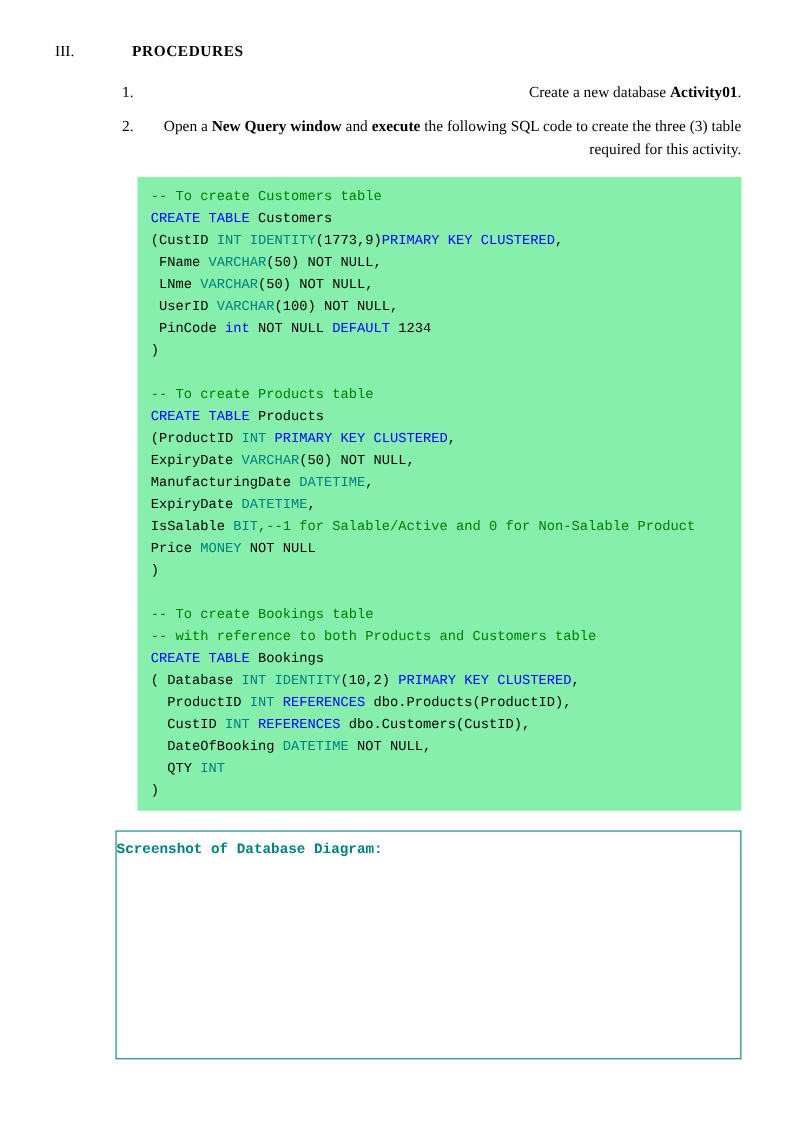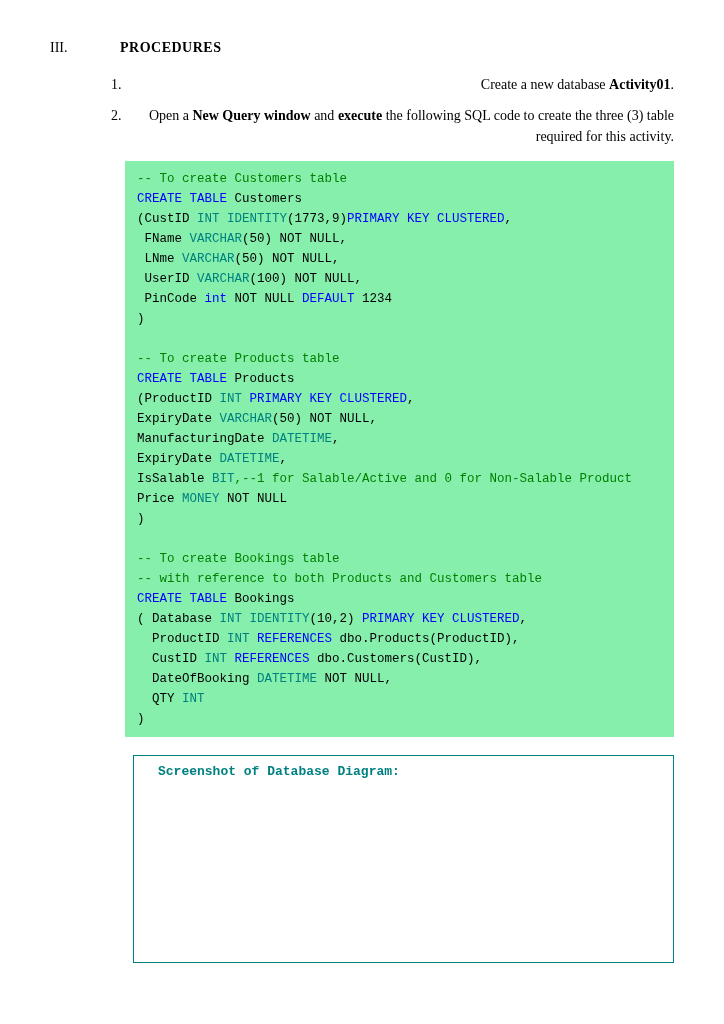--- a/index.html
+++ b/index.html
@@ -60,23 +60,22 @@
 
     
     .kw-green { color: #008000; } 
     .kw-blue { color: #0000FF; }  
     .kw-teal { color: #008080; }  
     .kw-black { color: #000000; text-align: center; } 
 
     .screenshot-box {
       border: 1.5px solid #008080;
       margin-top: 18px;
-      padding: 8px 24px;
+      padding: 8px 0;
       min-height: 200px;
-      margin-left: 28px;
     }
     .screenshot-label {
       color: #008080;
       font-weight: bold;
       font-size: 13px;
       font-family: 'Courier New', Courier, monospace;
     }
     .screenshot-content {
       min-height: 175px;
     }

